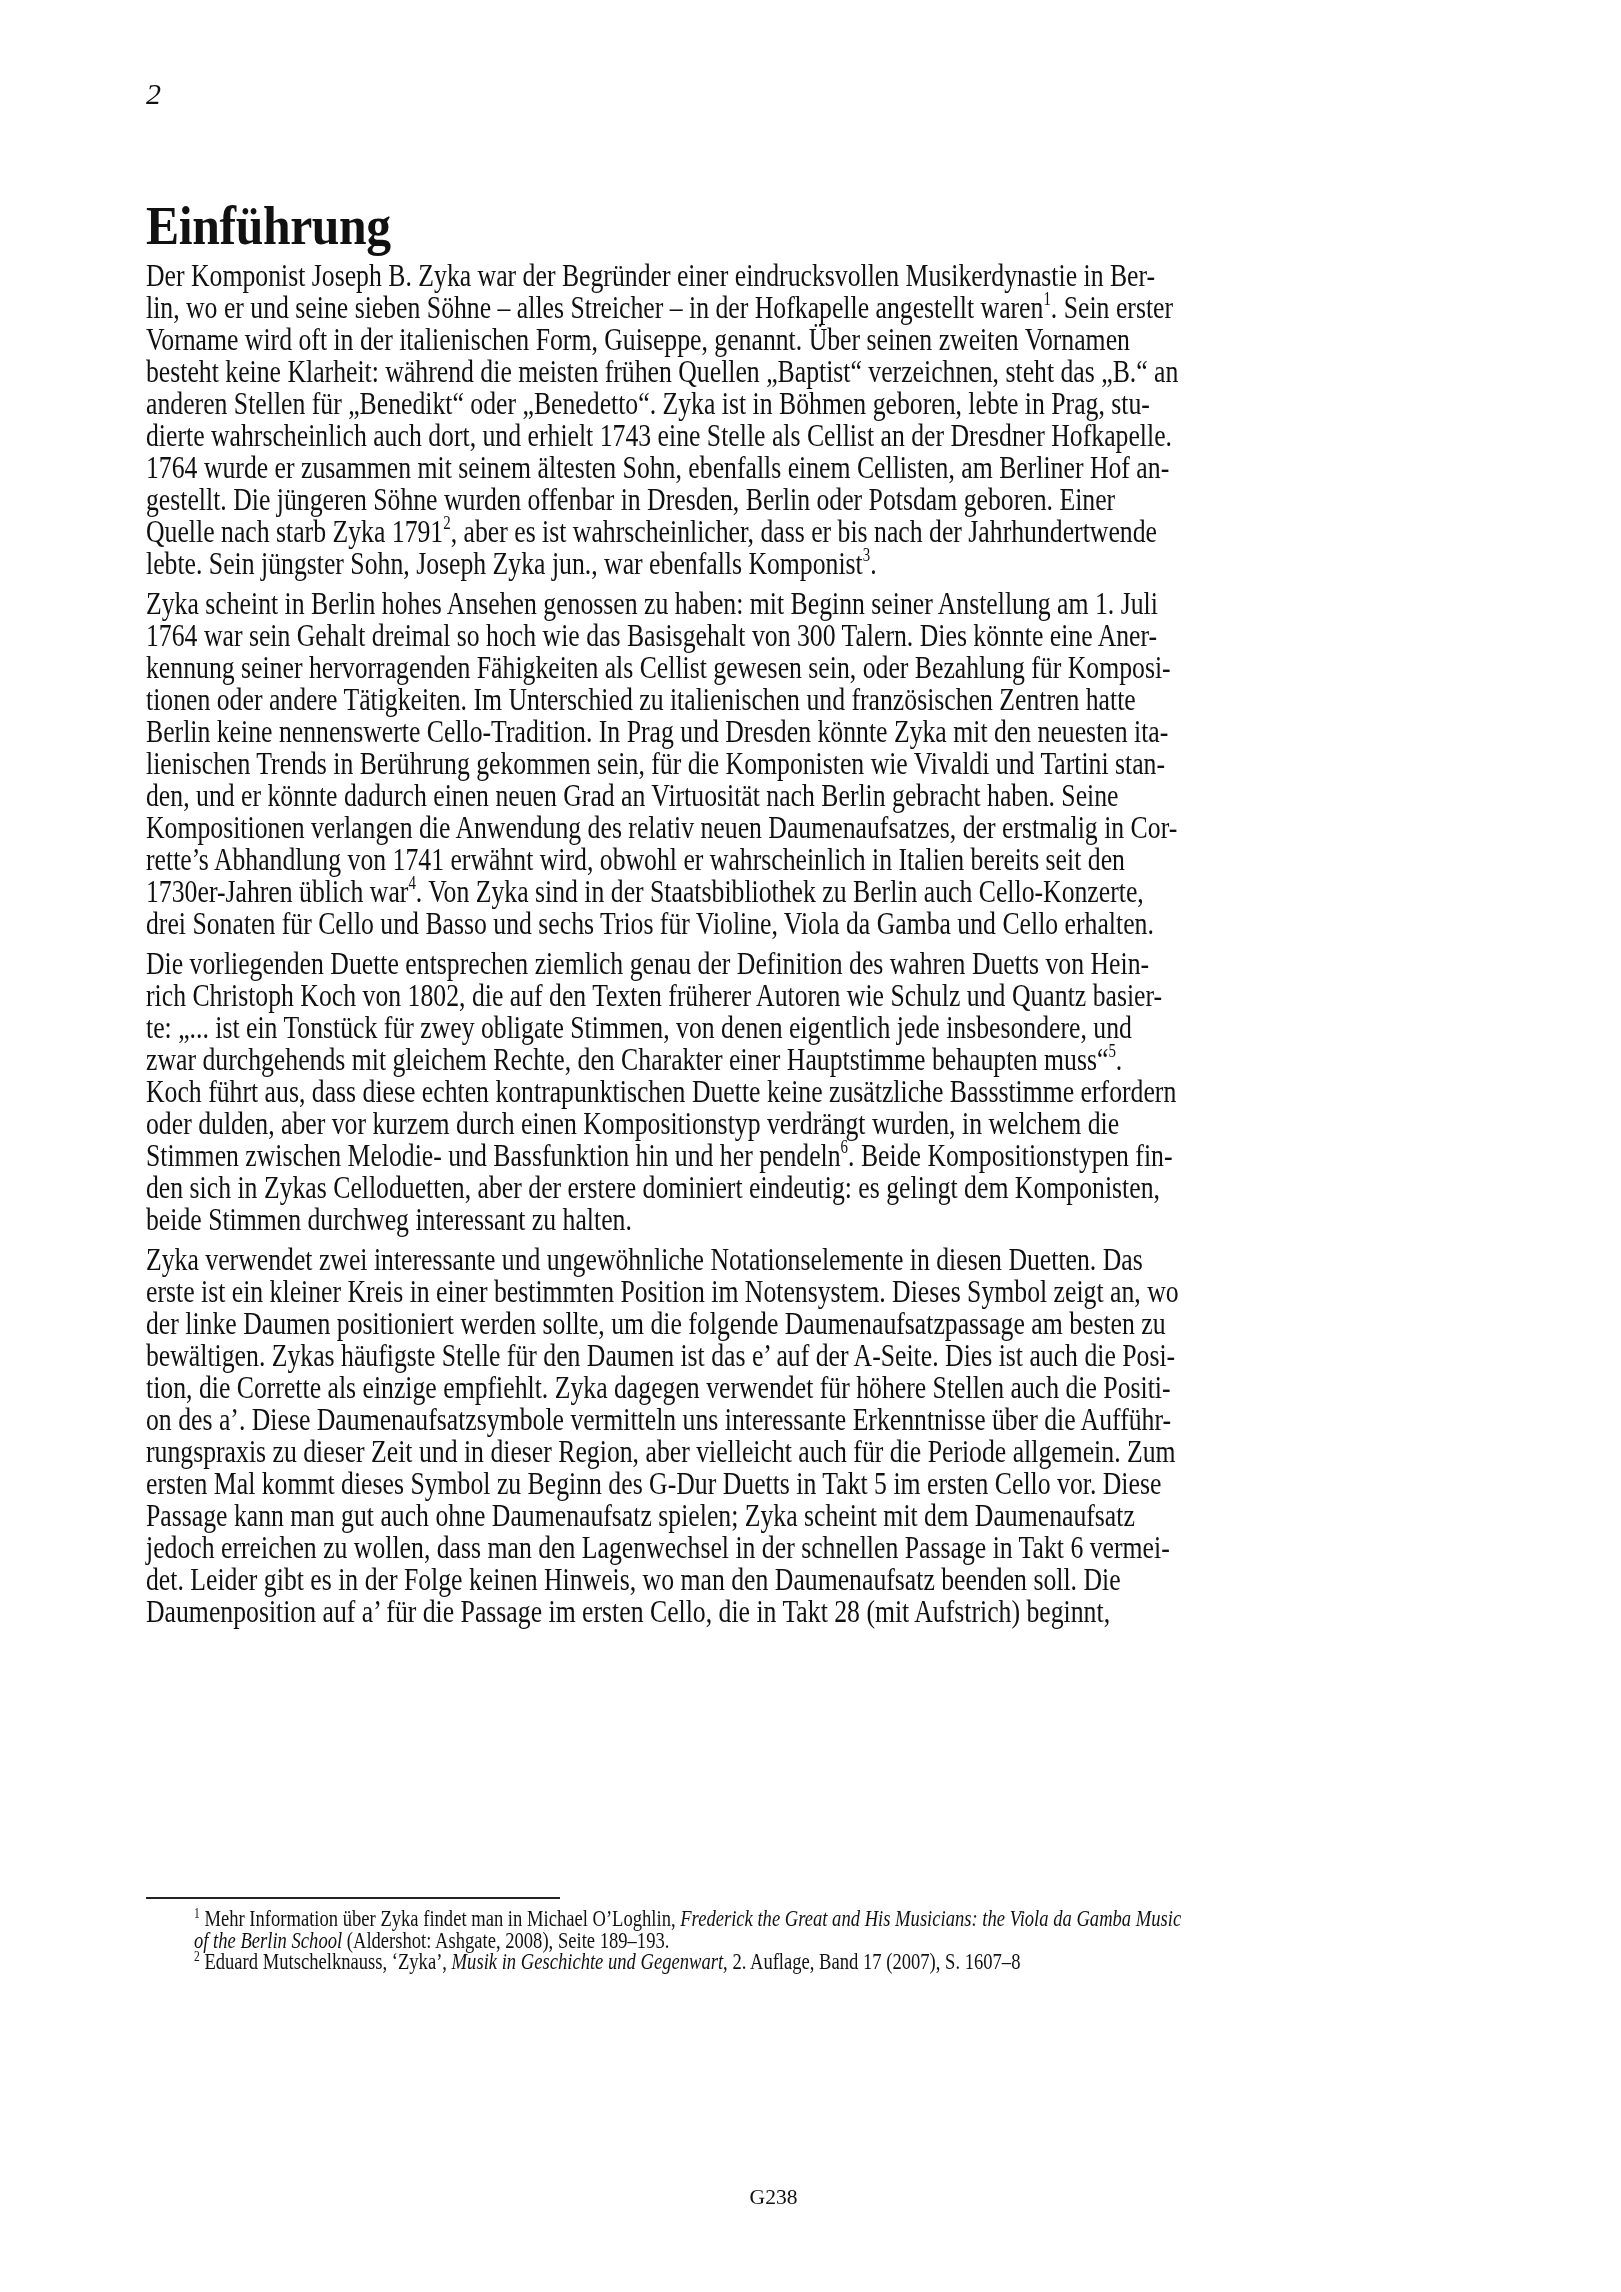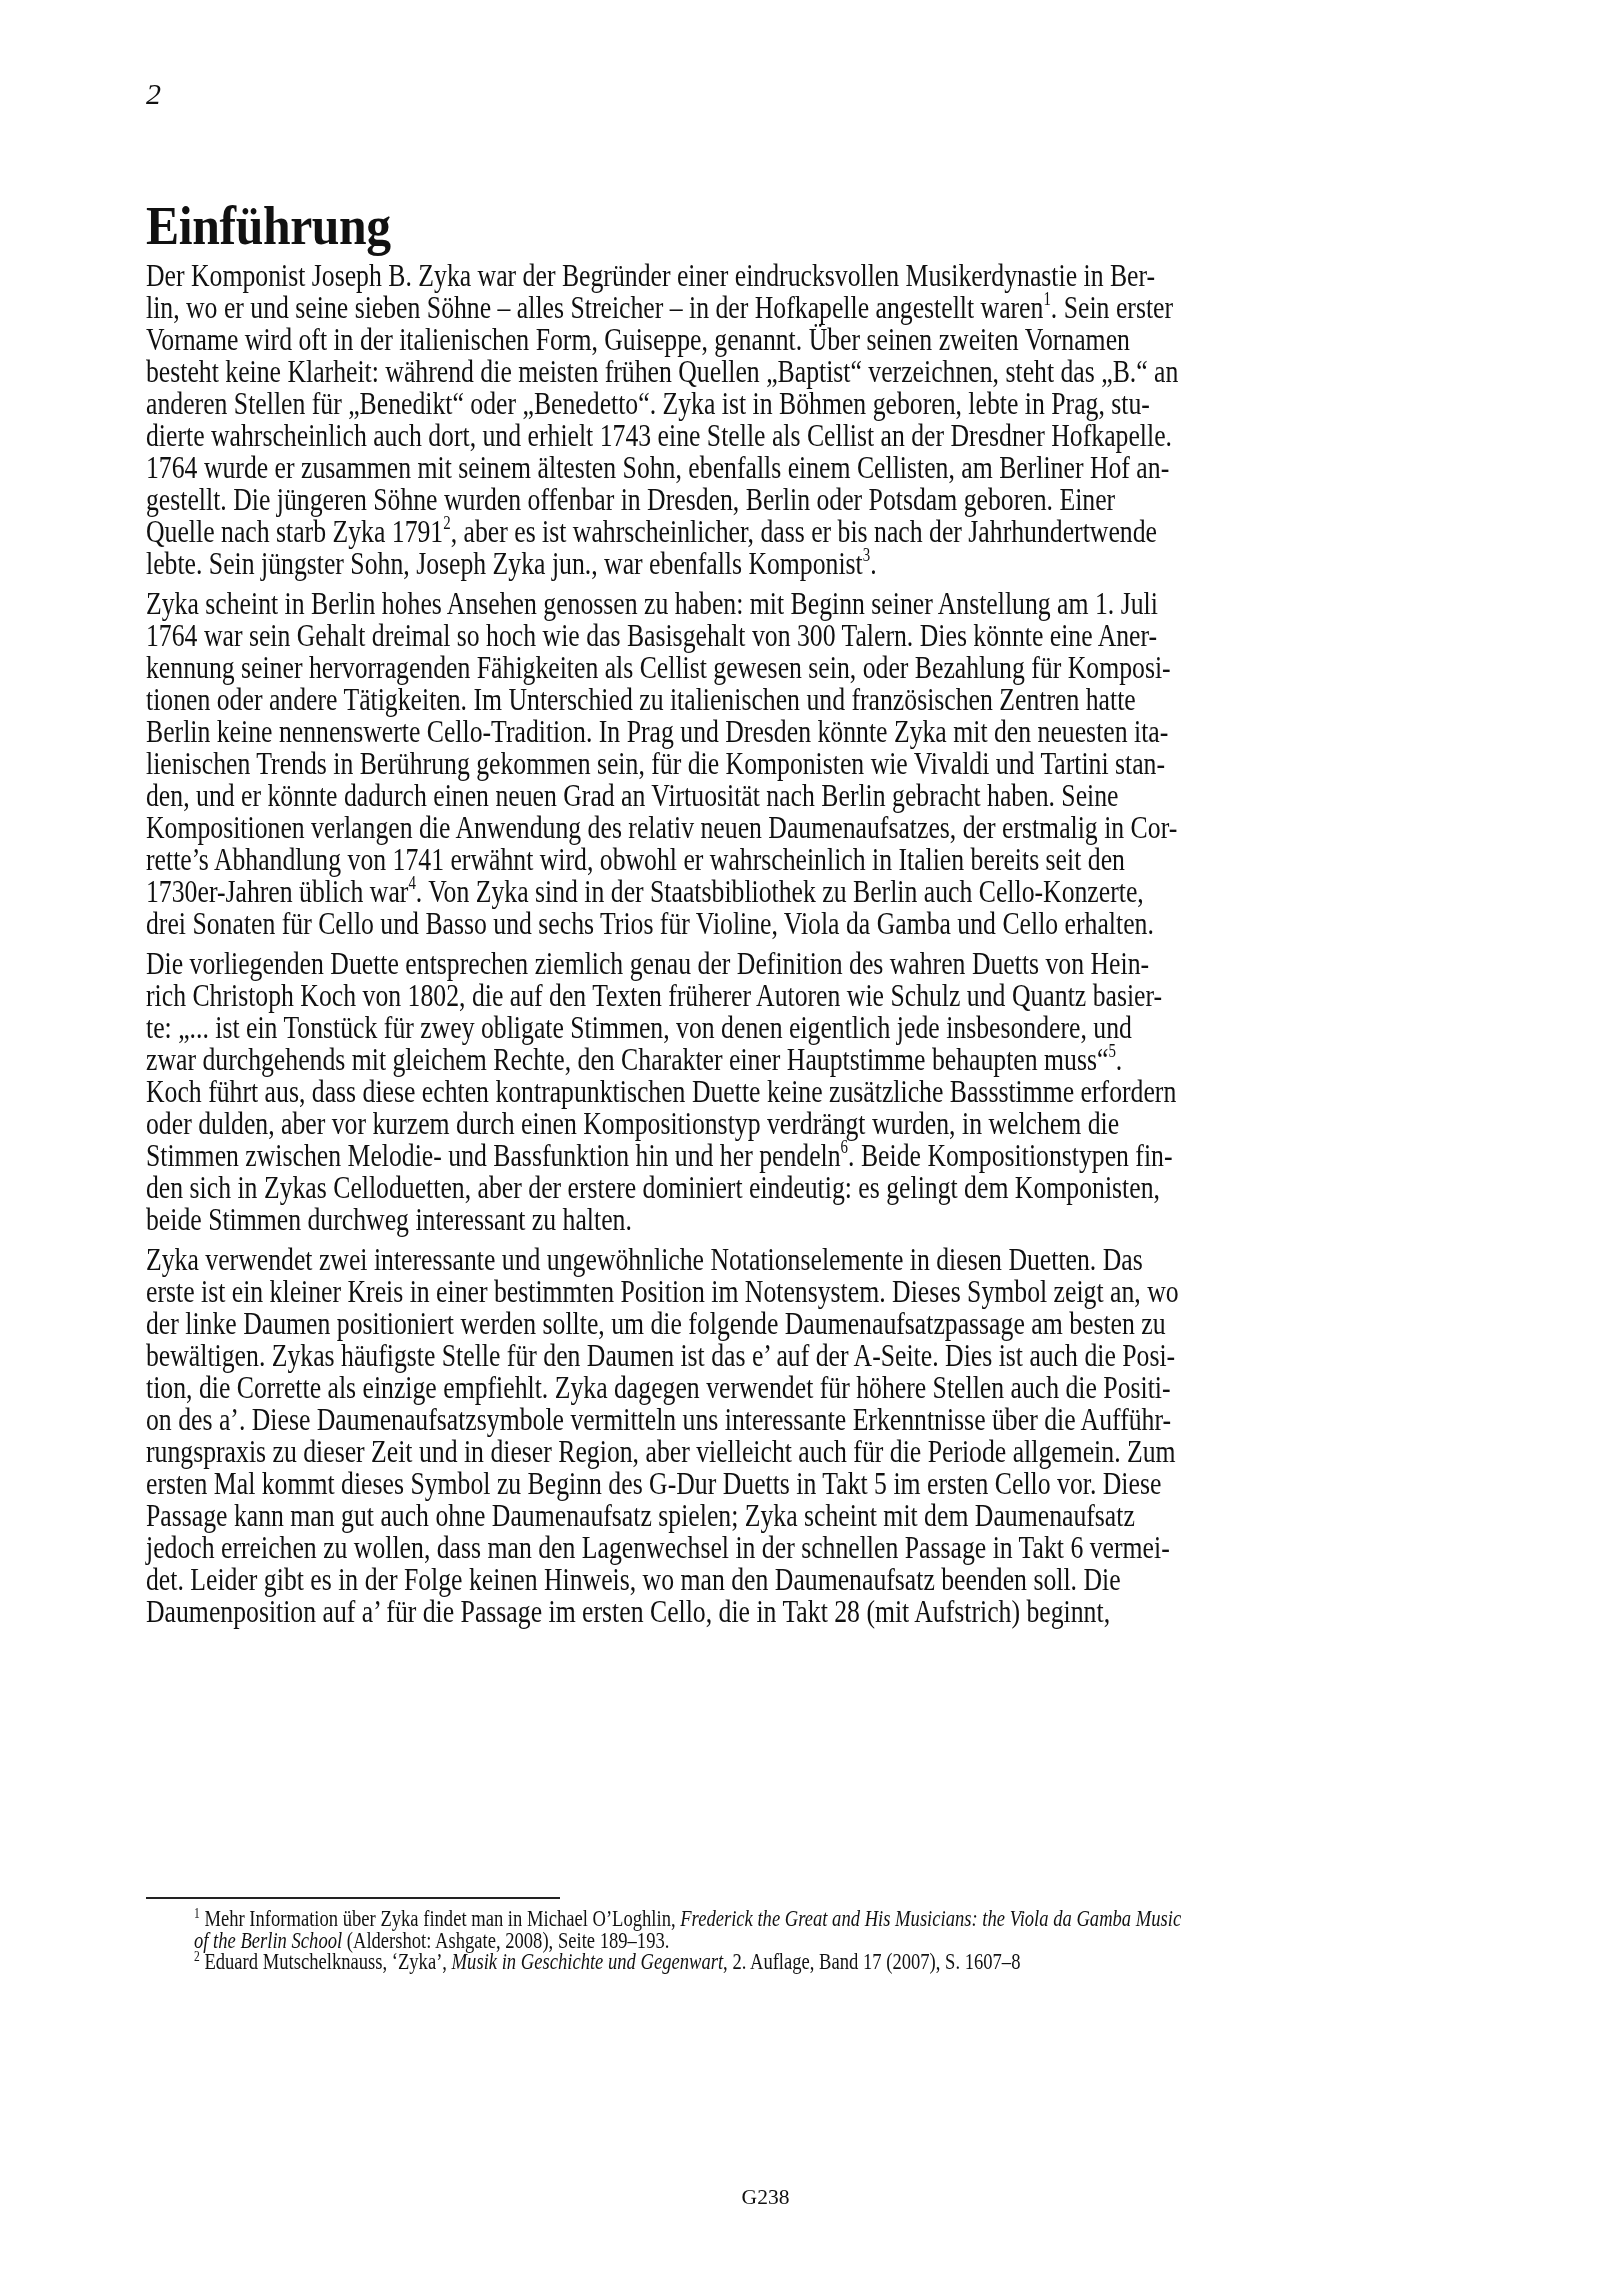--- a/index.html
+++ b/index.html
@@ -11,21 +11,21 @@
   .body { position: absolute; left: 146px; top: 260px; width: 1433px; }
   .para { margin: 0 0 8px 0; }
   .line { display: block; white-space: nowrap; font-size: 31px; line-height: 32px;
           transform: scaleX(0.83); transform-origin: left; }
   sup { font-size: 0.58em; line-height: 0; vertical-align: 0.75em; }
   .fn-rule { position: absolute; left: 146px; top: 1897px; width: 414px; height: 1.8px; background: #222; }
   .footnotes { position: absolute; left: 146px; top: 1908px; width: 1433px; margin-left: 48px; }
   .fn-line { display: block; white-space: nowrap; font-size: 22.4px; line-height: 21.5px;
              transform: scaleX(0.83); transform-origin: left; }
   .fn-line sup { font-size: 0.62em; vertical-align: 0.6em; }
-  .footer { position: absolute; left: 8px; width: 1515px; top: 2185px; text-align: center; font-size: 21.5px; }
+  .footer { position: absolute; left: 16px; width: 1515px; top: 2185px; text-align: center; font-size: 21.5px; }
   i { font-style: italic; }
 </style>
 </head>
 <body>
 
 <div class="page-num">2</div>
 <h1 class="heading">Einführung</h1>
 
 <div class="body" id="body-text">
     <p class="para">

